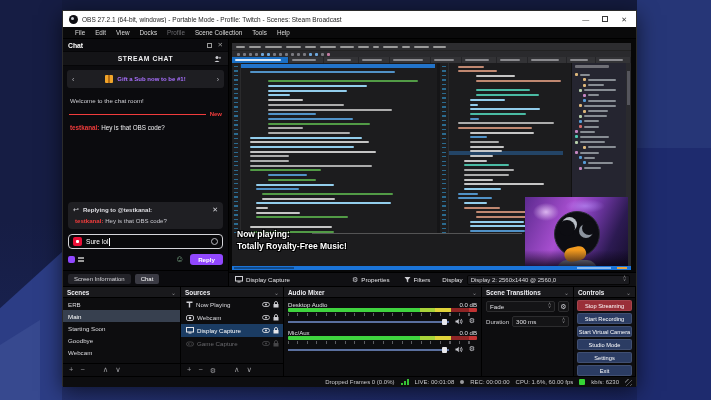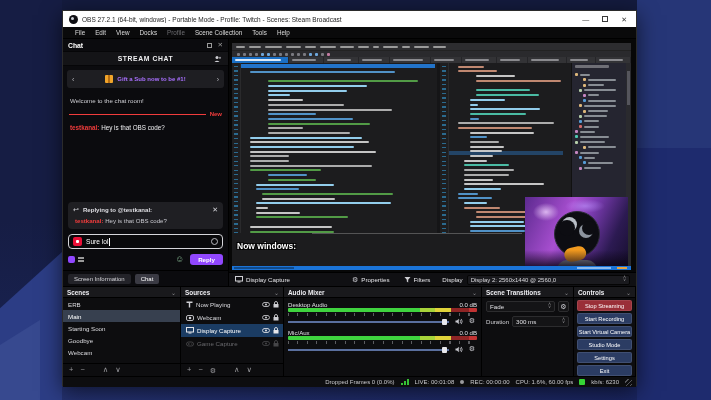--- a/index.html
+++ b/index.html
@@ -519,21 +519,22 @@
                     <div class="sol-row" style="margin-left: 4px;">
                       <b style="background: rgb(197, 134, 192);"></b>
                       <i style="width: 17.1359px;"></i>
                     </div>
                   </div>
               </div>
             </div>
             <div class="ide-scroll"></div>
             <div class="tiny-line"></div>
             <div class="nowplaying">
-              <div>Now windows:</div>
+              <div>Now playing:</div>
+              <div>Totally Royalty-Free Music!</div>
             </div>
             <div class="tiny-line2"></div>
             <div class="webcam">
               <div class="spot1"></div>
                 <div class="spot2"></div>
               <div class="obs-body"></div>
               <div class="obs-logo">
                 <span class="c1"></span>
                   <span class="c2"></span>
                 <span class="obs-hand"></span>

